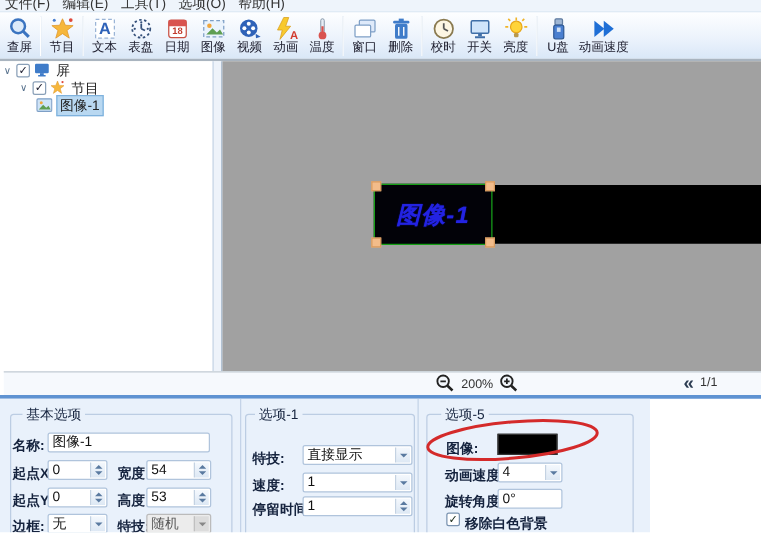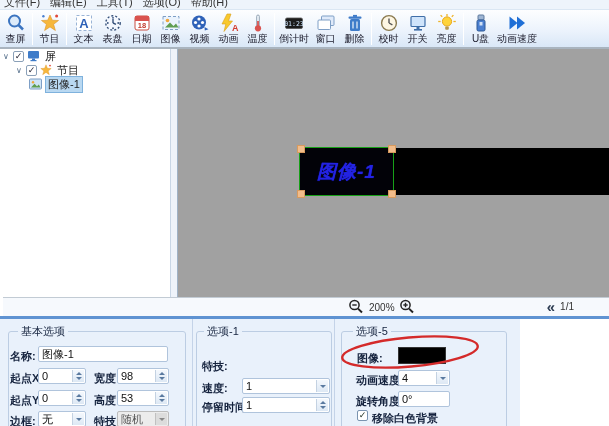--- a/index.html
+++ b/index.html
@@ -180,27 +180,20 @@
       <svg class="tico" viewBox="0 0 20 20">
           <rect x="8.6" y="2" width="2.8" height="11.5" rx="1.4" fill="#e7eef6" stroke="#8899aa" stroke-width="0.8"></rect>
           <circle cx="10" cy="15.3" r="3.1" fill="#d9534f"></circle>
           <rect x="9.1" y="8" width="1.8" height="7" fill="#d9534f"></rect>
         </svg>
       <span class="tlabel">温度</span>
     </div>
     <div class="tsep"></div>
     <div class="tbtn">
       <svg class="tico" viewBox="0 0 20 20">
-          <rect x="1.5" y="5" width="17" height="10.5" rx="1.5" fill="#1b1b1b" stroke="#555" stroke-width="0.8"></rect>
-          <text x="10" y="13" text-anchor="middle" font-size="6.5" fill="#cfe6ff" font-family="'DejaVu Sans Mono',monospace">01:23</text>
-        </svg>
-      <span class="tlabel">倒计时</span>
-    </div>
-    <div class="tbtn">
-      <svg class="tico" viewBox="0 0 20 20">
           <rect x="5.5" y="3" width="12.5" height="9.5" rx="1" fill="#dfeafa" stroke="#7e9fc6"></rect>
           <rect x="2" y="7" width="12.5" height="9.5" rx="1" fill="#fff" stroke="#7e9fc6"></rect>
         </svg>
       <span class="tlabel">窗口</span>
     </div>
     <div class="tbtn">
       <svg class="tico" viewBox="0 0 20 20">
           <rect x="5" y="6" width="10" height="12" rx="1.5" fill="#3f7cc9"></rect>
           <line x1="8" y1="8.5" x2="8" y2="15.5" stroke="#fff" stroke-width="1.1"></line>
           <line x1="12" y1="8.5" x2="12" y2="15.5" stroke="#fff" stroke-width="1.1"></line>
@@ -340,21 +333,21 @@
     <span class="flabel" style="left:10px; top:52px">起点X:</span>
     <div class="field" style="left:38px; top:49px; width:48px">
       <span class="fval">0</span>
       <span class="spinzone">
           <span class="tri-up"></span>
           <span class="tri-dn"></span>
         </span>
     </div>
     <span class="flabel" style="left:94px; top:52px">宽度</span>
     <div class="field" style="left:117px; top:49px; width:52px">
-      <span class="fval">98</span>
+      <span class="fval">54</span>
       <span class="spinzone">
           <span class="tri-up"></span>
           <span class="tri-dn"></span>
         </span>
     </div>
     <span class="flabel" style="left:10px; top:74px">起点Y:</span>
     <div class="field" style="left:38px; top:71px; width:48px">
       <span class="fval">0</span>
       <span class="spinzone">
           <span class="tri-up"></span>
@@ -380,20 +373,26 @@
     <div class="field disabled" style="left:117px; top:92px; width:52px">
       <span class="fval">随机</span>
       <span class="ddzone">
           <span class="tri-dn"></span>
         </span>
     </div>
 
     <div class="gbox" style="left:196px; width:136px"></div>
     <span class="gtitle" style="left:204px">选项-1</span>
     <span class="flabel" style="left:202px; top:40px">特技:</span>
+    <div class="field" style="left:242px; top:37px; width:88px">
+      <span class="fval">直接显示</span>
+      <span class="ddzone">
+          <span class="tri-dn"></span>
+        </span>
+    </div>
     <span class="flabel" style="left:202px; top:62px">速度:</span>
     <div class="field" style="left:242px; top:59px; width:88px">
       <span class="fval">1</span>
       <span class="ddzone">
           <span class="tri-dn"></span>
         </span>
     </div>
     <span class="flabel" style="left:202px; top:81px">停留时间:</span>
     <div class="field" style="left:242px; top:78px; width:88px">
       <span class="fval">1</span>

